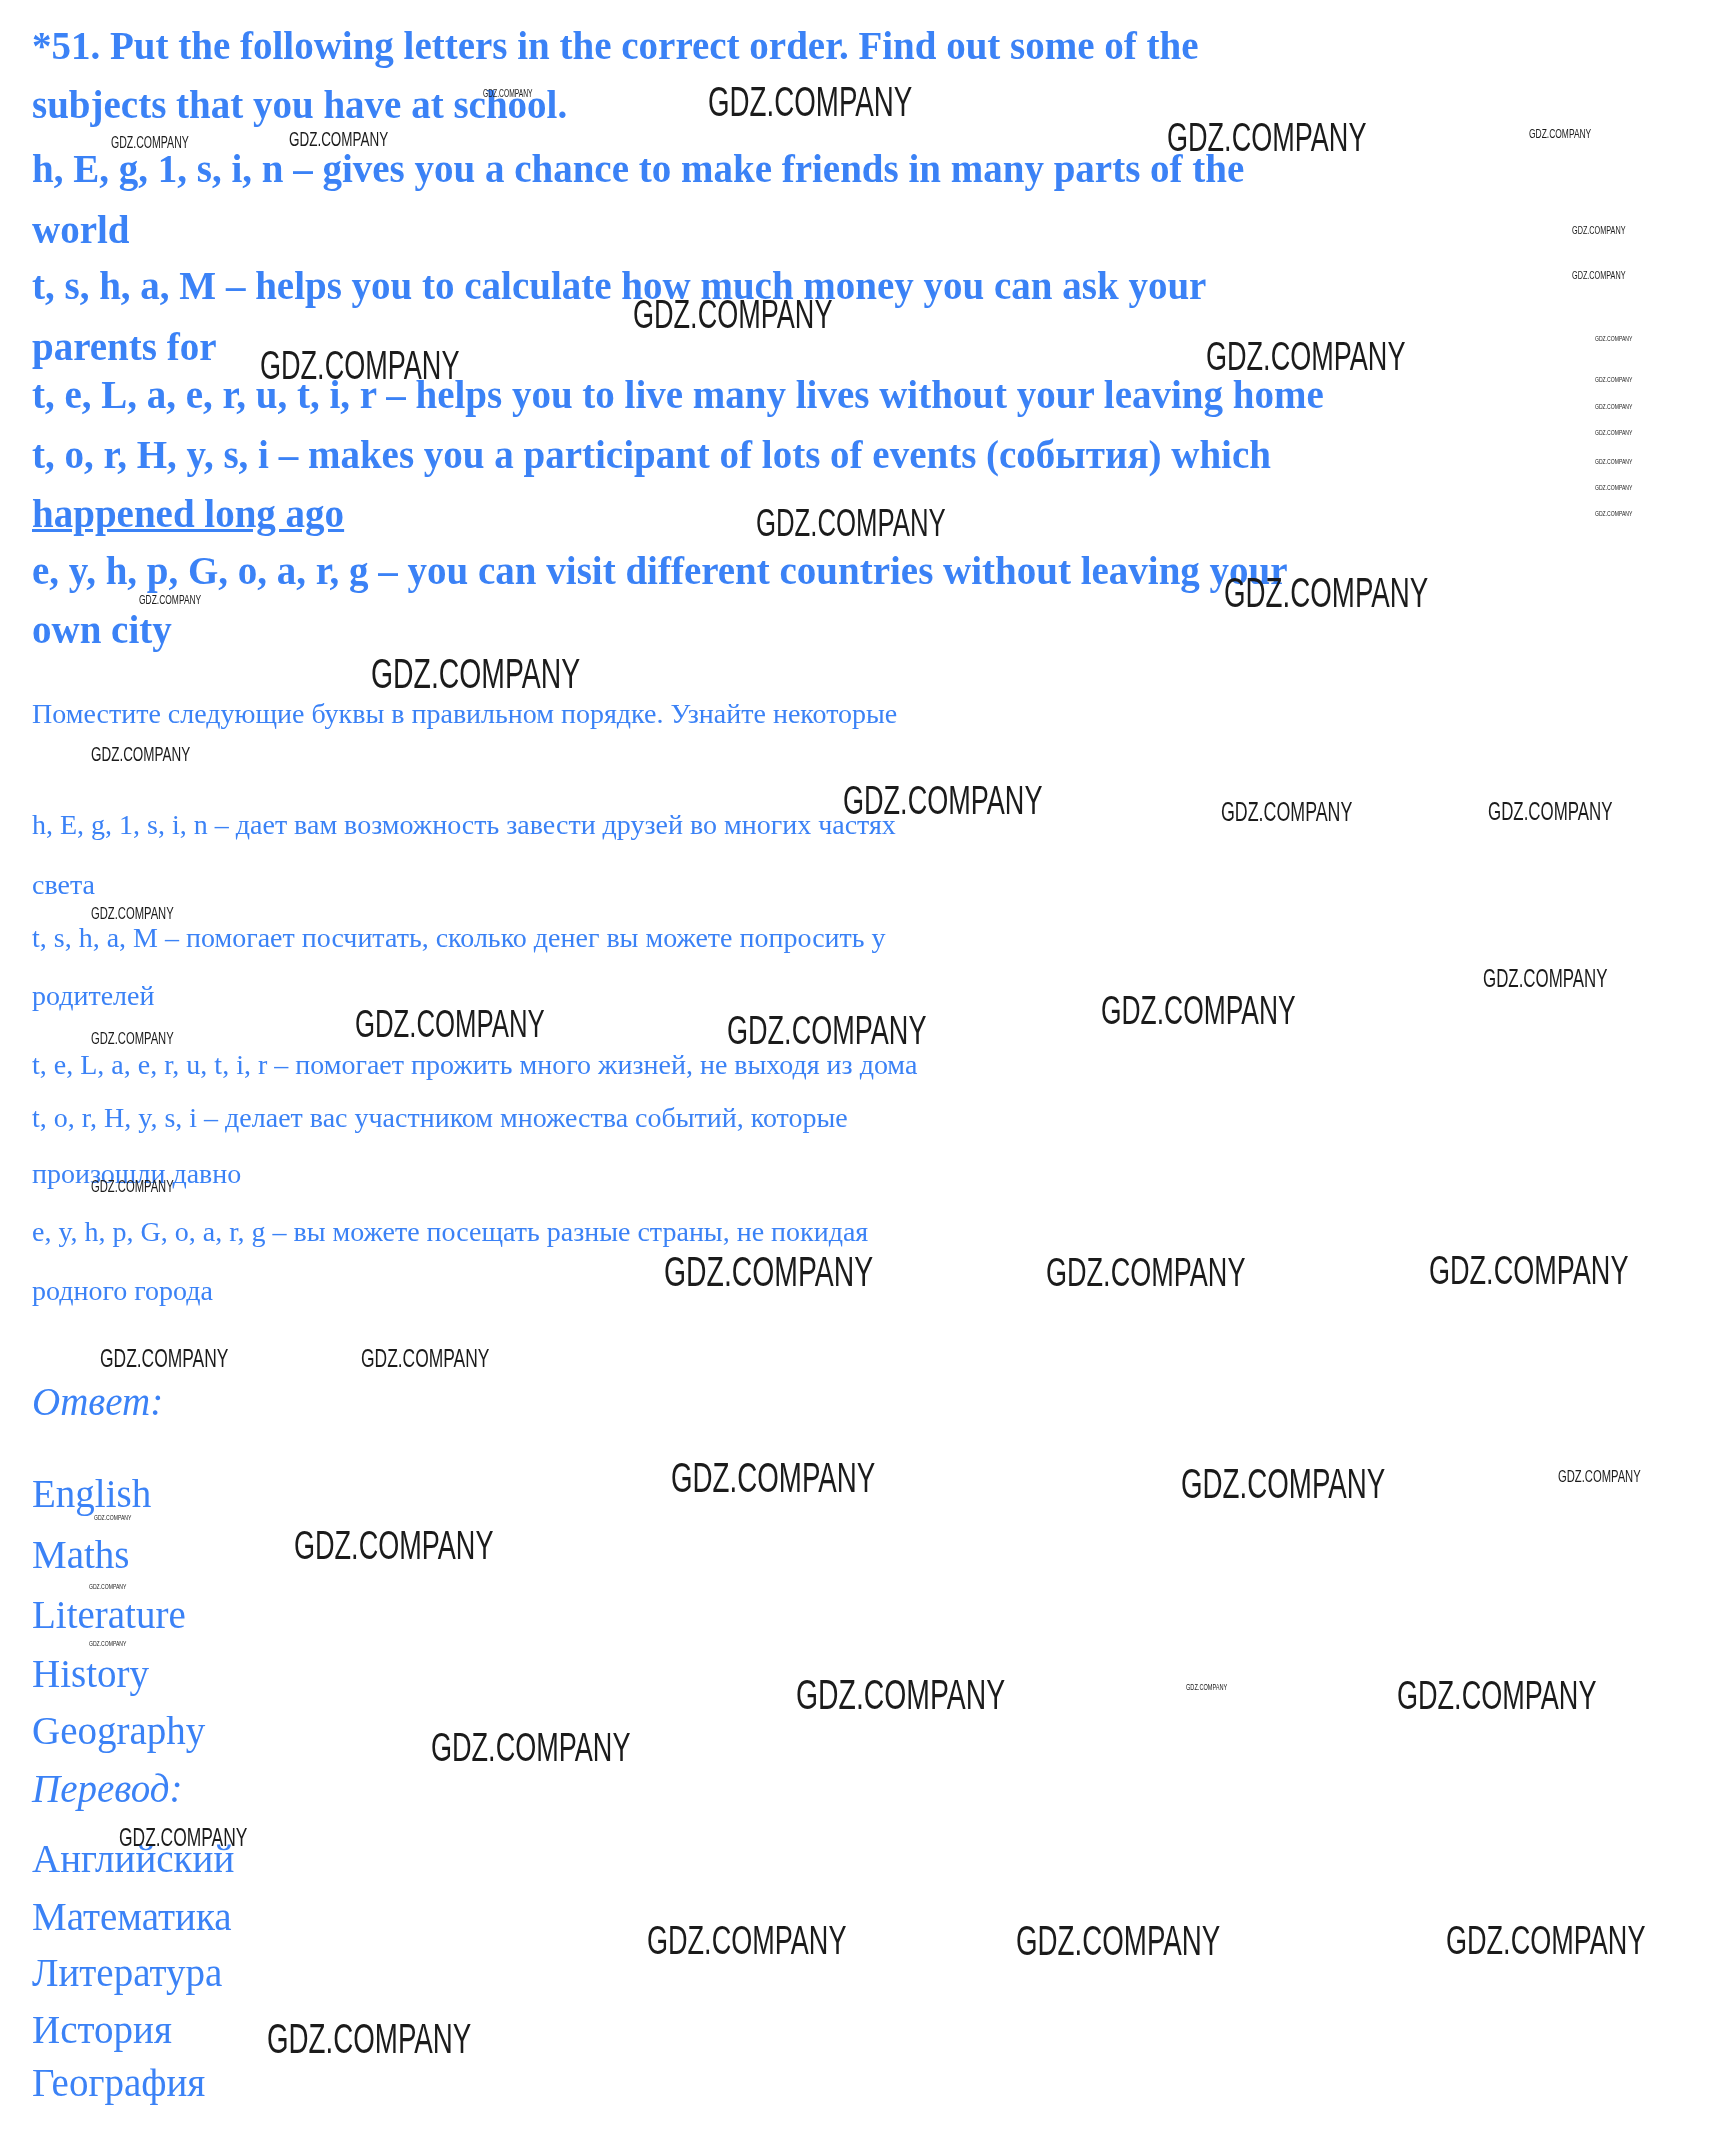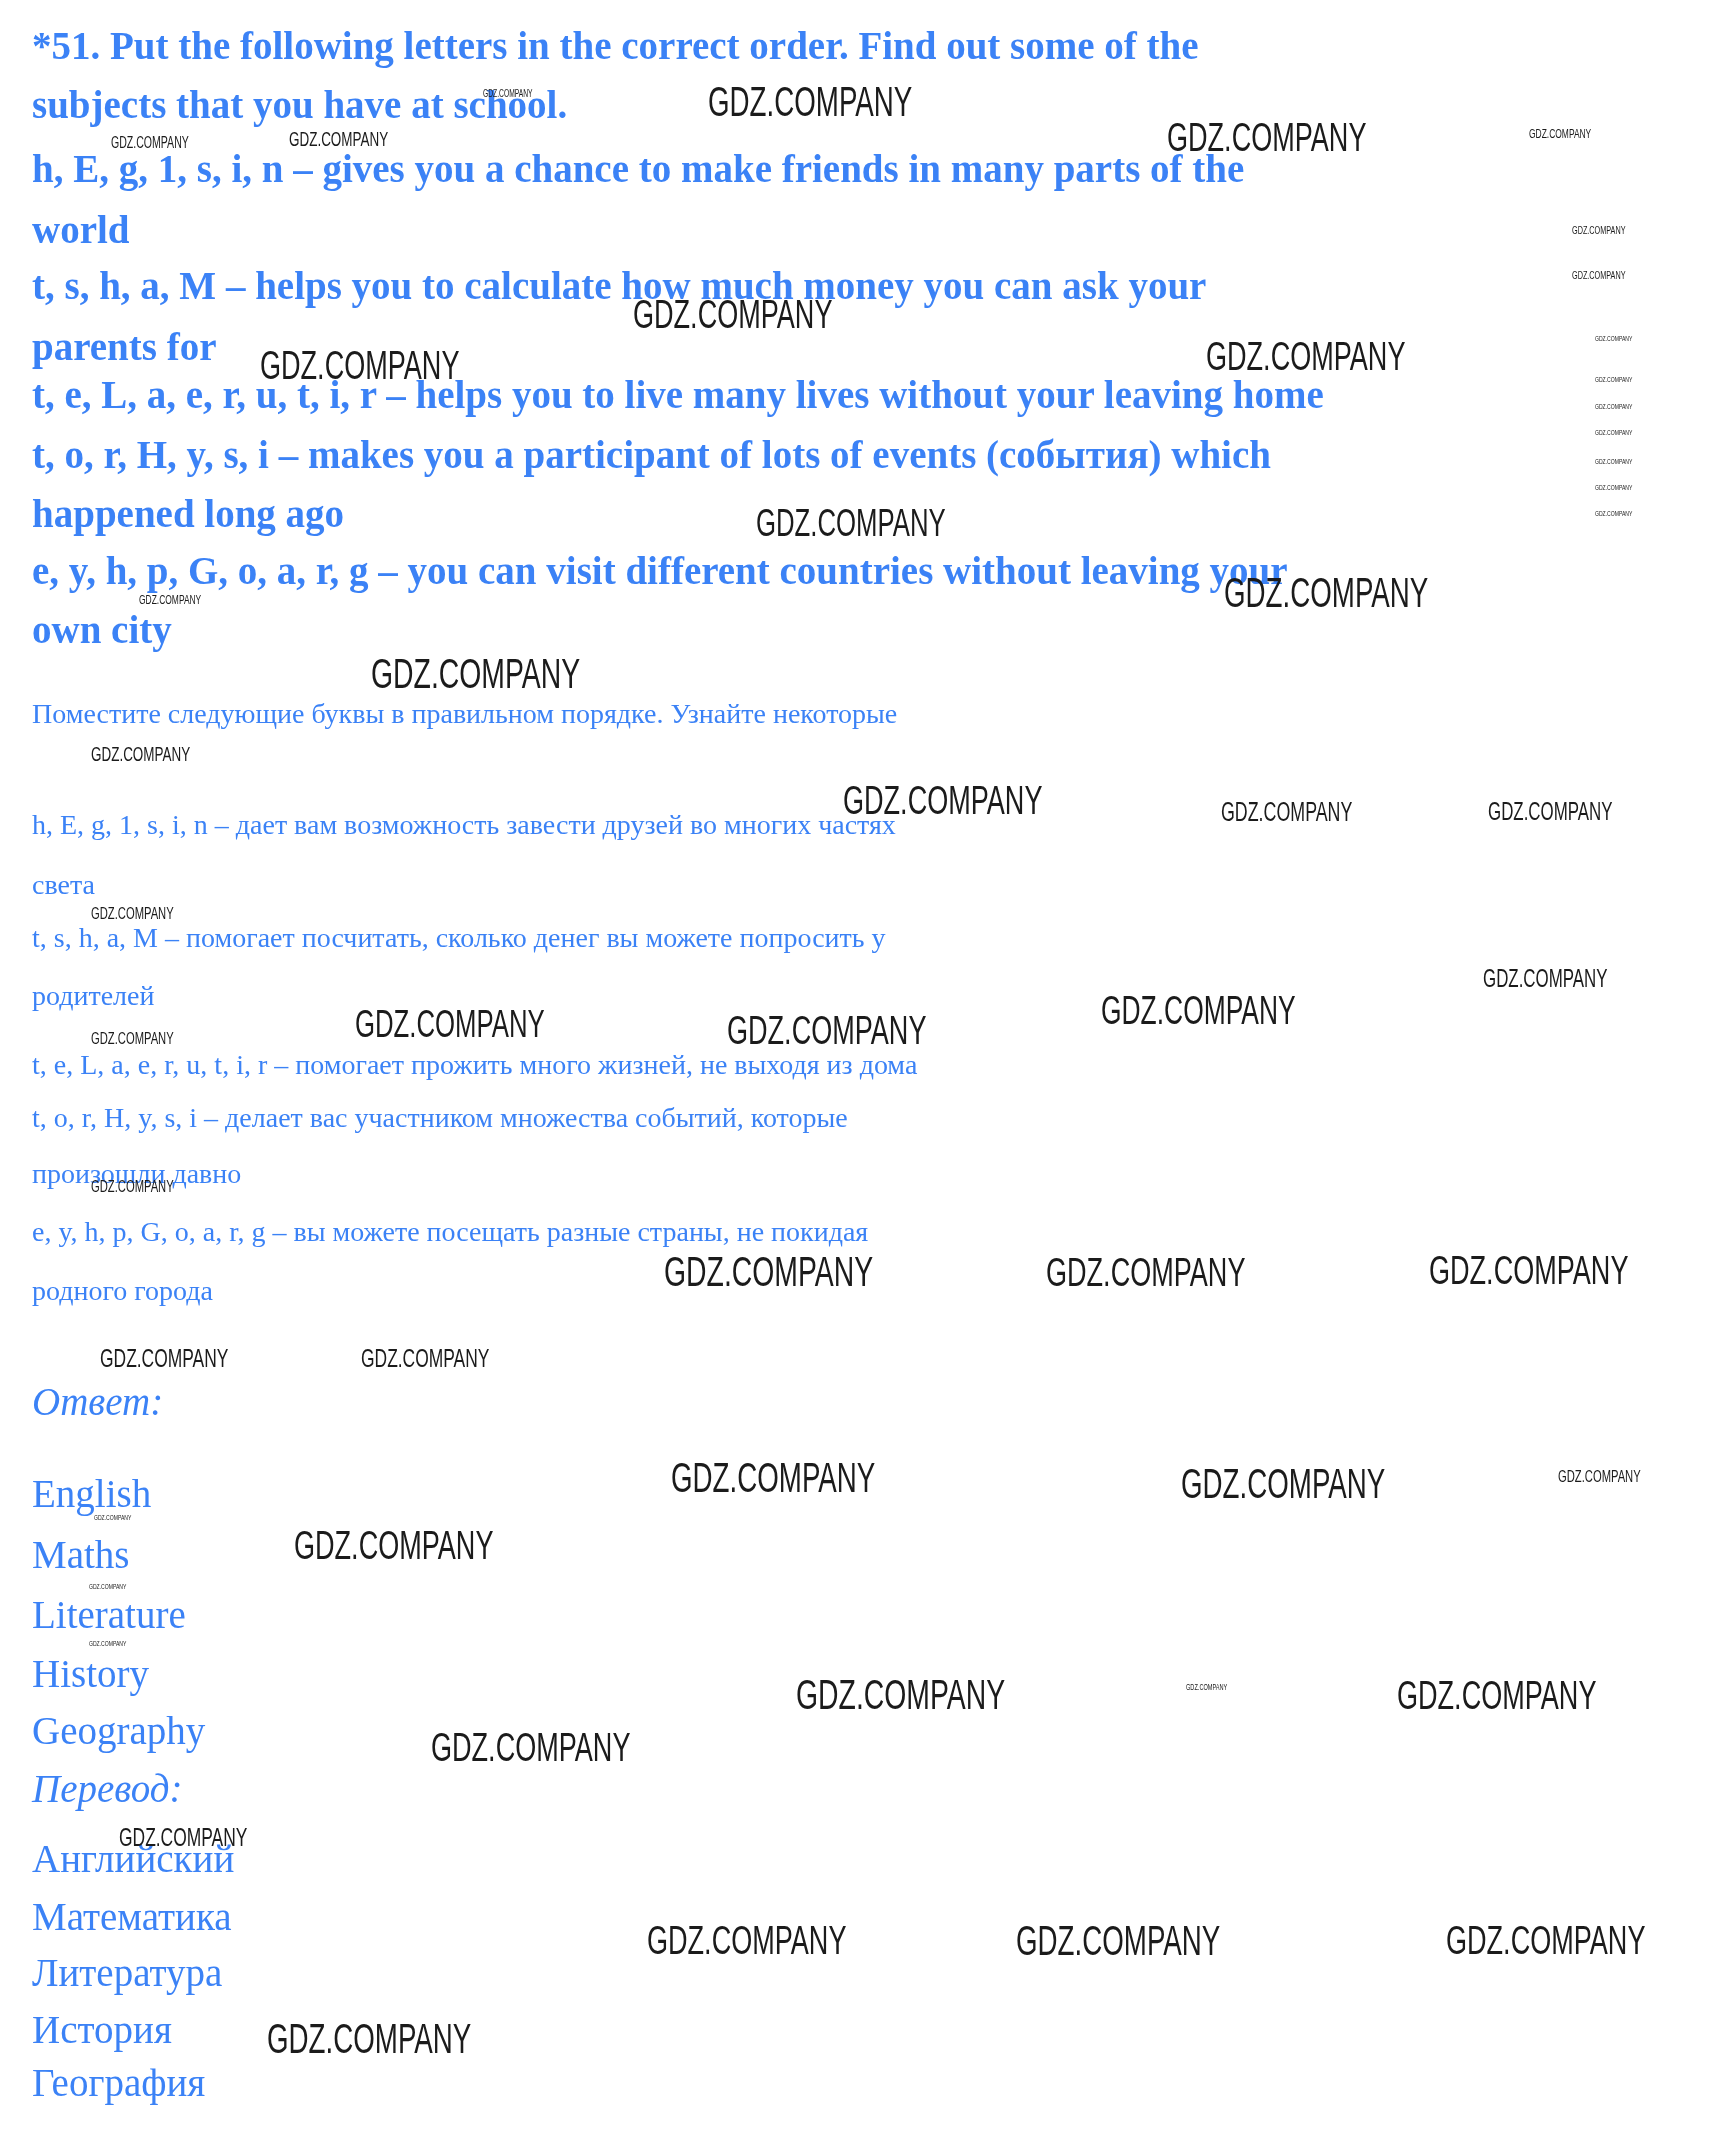--- a/index.html
+++ b/index.html
@@ -38,21 +38,21 @@
 
 <main id="page">
     <div class="line st-en" style="left: 32px; top: 24px;">*51. Put the following letters in the correct order. Find out some of the</div>
     <div class="line st-en" style="left: 32px; top: 83px;">subjects that you have at school.</div>
     <div class="line st-en" style="left: 32px; top: 147px;">h, E, g, 1, s, i, n – gives you a chance to make friends in many parts of the</div>
     <div class="line st-en" style="left: 32px; top: 208px;">world</div>
     <div class="line st-en" style="left: 32px; top: 264px;">t, s, h, a, M – helps you to calculate how much money you can ask your</div>
     <div class="line st-en" style="left: 32px; top: 325px;">parents for</div>
     <div class="line st-en" style="left: 32px; top: 373px;">t, e, L, a, e, r, u, t, i, r – helps you to live many lives without your leaving home</div>
     <div class="line st-en" style="left: 32px; top: 433px;">t, o, r, H, y, s, i – makes you a participant of lots of events (события) which</div>
-    <div class="line st-en" style="left: 32px; top: 492px;">happened long ago</div>
+    <div class="line st-en" style="left: 32px; top: 492px; text-decoration: underline;">happened long ago</div>
     <div class="line st-en" style="left: 32px; top: 549px;">e, y, h, p, G, o, a, r, g – you can visit different countries without leaving your</div>
     <div class="line st-en" style="left: 32px; top: 608px;">own city</div>
     <div class="line st-ru" style="left: 32px; top: 698px;">Поместите следующие буквы в правильном порядке. Узнайте некоторые</div>
     <div class="line st-ru" style="left: 32px; top: 809px;">h, E, g, 1, s, i, n – дает вам возможность завести друзей во многих частях</div>
     <div class="line st-ru" style="left: 32px; top: 869px;">света</div>
     <div class="line st-ru" style="left: 32px; top: 922px;">t, s, h, a, M – помогает посчитать, сколько денег вы можете попросить у</div>
     <div class="line st-ru" style="left: 32px; top: 980px;">родителей</div>
     <div class="line st-ru" style="left: 32px; top: 1049px;">t, e, L, a, e, r, u, t, i, r – помогает прожить много жизней, не выходя из дома</div>
     <div class="line st-ru" style="left: 32px; top: 1102px;">t, o, r, H, y, s, i – делает вас участником множества событий, которые</div>
     <div class="line st-ru" style="left: 32px; top: 1158px;">произошли давно</div>

